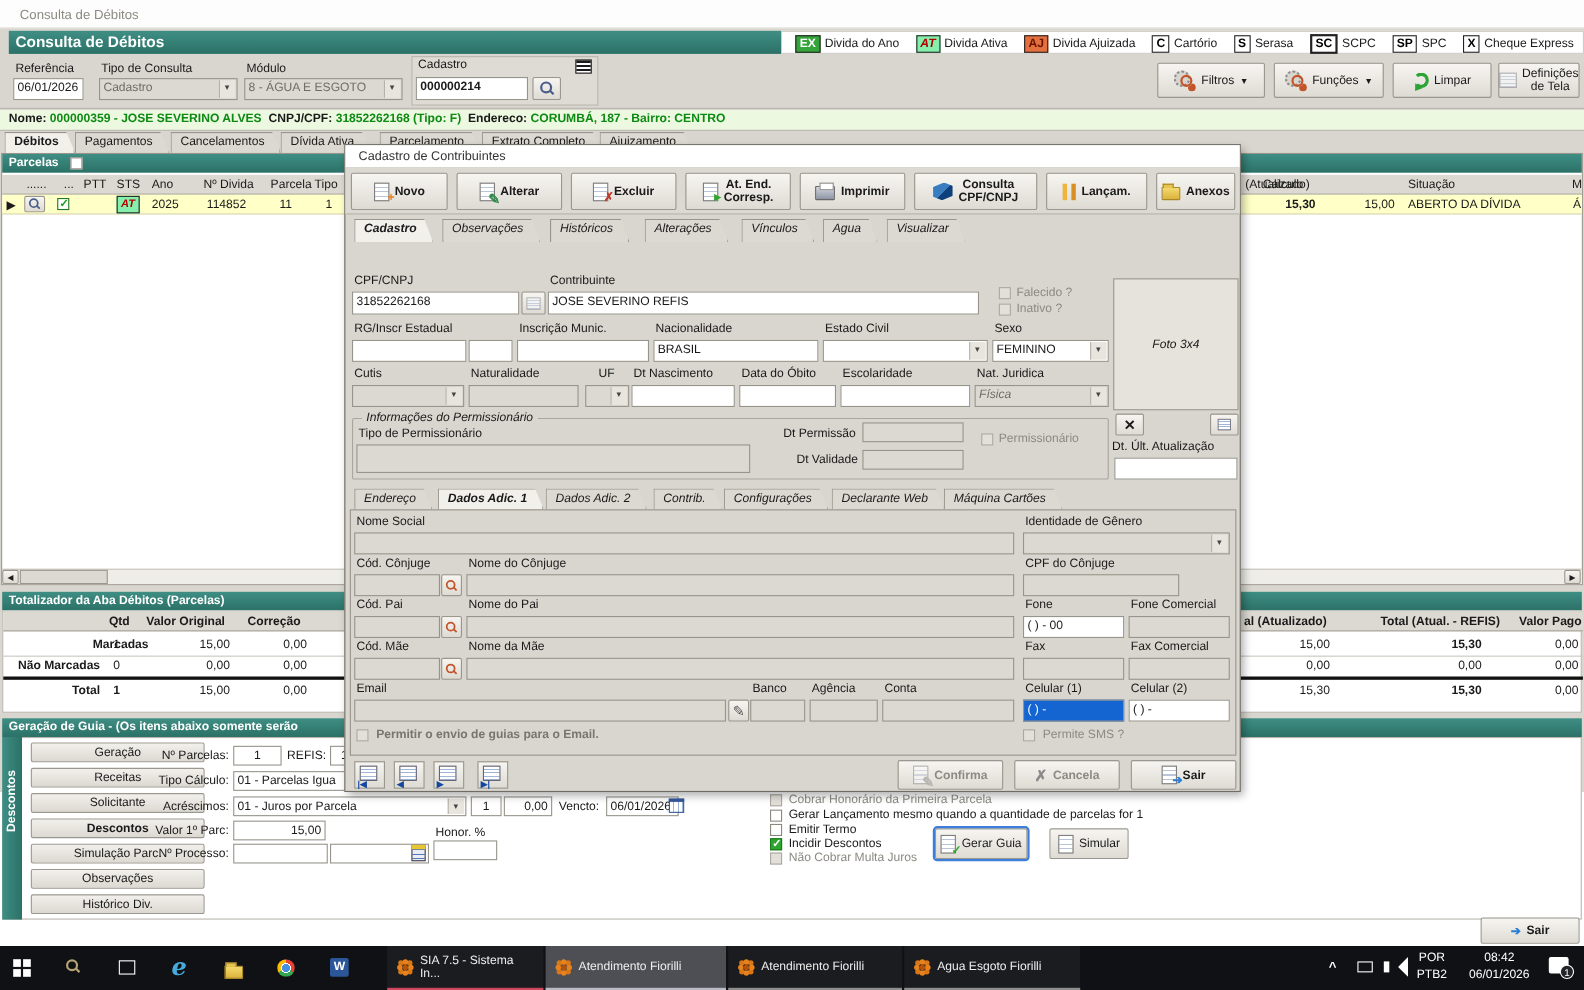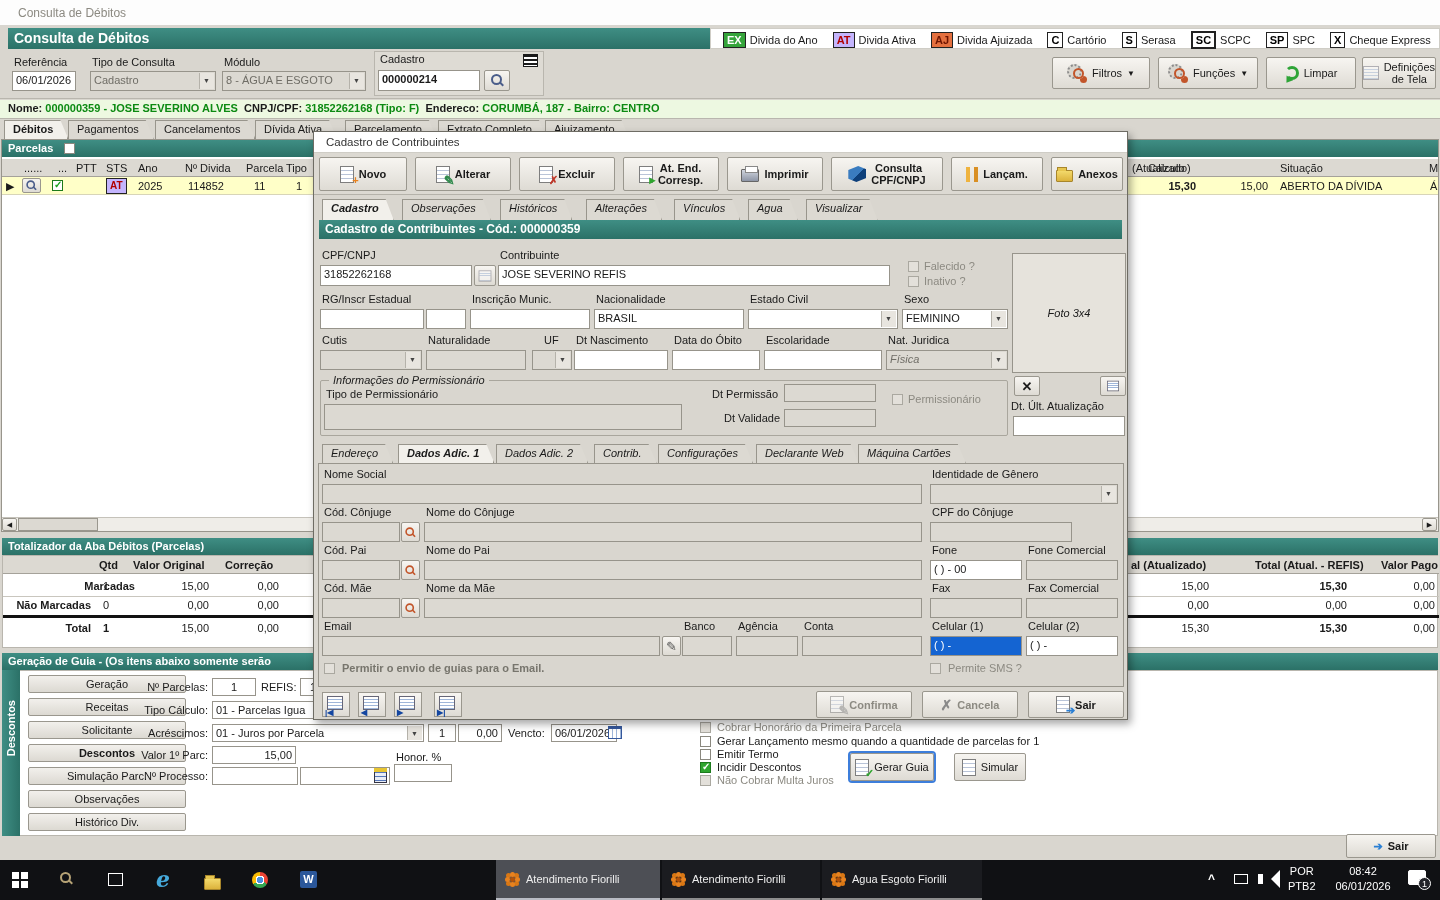--- a/index.html
+++ b/index.html
@@ -1,18 +1,18 @@
 <!DOCTYPE html>
 <html><head>
 <meta charset="utf-8">
 <style>
   * { margin:0; padding:0; box-sizing:border-box; }
   html,body { width:1440px; height:900px; overflow:hidden; }
   body { font-family:"Liberation Sans", sans-serif; background:#fff; }
-  #screen { position:relative; width:1440px; height:900px; background:#d9d6cf; font-size:11px; color:#1a1a1a; }
+  #screen { position:relative; width:1440px; height:720px; background:#d9d6cf; font-size:11px; color:#1a1a1a; }
   .abs { position:absolute; }
   .lbl { position:absolute; white-space:nowrap; }
   .dim { color:#8c8a82; }
   .grn { color:#0c8a12; }
   .inp { position:absolute; background:#fff; border:1px solid #97948b; padding:2px 3px; font-size:11px; white-space:nowrap; overflow:hidden; }
   .inp.dis { background:#dcd9d2; color:#6f6d66; }
   .inp.sel-blue { background:#1464d2; color:#fff; }
   .combo .arr { position:absolute; top:1px; right:1px; bottom:1px; width:15px; background:#e8e5df; border-left:1px solid #b5b2aa; }
   .arr::after { content:"▼"; font-size:7px; color:#444; position:absolute; left:3px; top:4px; }
   .btn { position:absolute; background:linear-gradient(#f7f5f1,#dedbd4); border:1px solid #9a978e; border-radius:2px; display:flex; align-items:center; justify-content:center; gap:5px; font-size:11px; }
@@ -23,21 +23,21 @@
   .tab.active { background:#f2f0eb; font-weight:bold; z-index:2; }
   .it { font-style:italic; }
   .cb { position:absolute; width:11px; height:11px; background:#fff; border:1px solid #8a887f; }
   .cb.dis { background:#e3e0da; border-color:#aaa8a0; }
   .cb.checked { background:#2ea52e; border-color:#1c7a1c; }
   .cb.checked::after { content:"✓"; color:#fff; font-size:10px; font-weight:bold; position:absolute; left:1px; top:-2px; }
   .cb.checked.white { background:#fff; }
   .cb.checked.white::after { color:#17a317; }
   .badge { display:inline-block; border:1px solid #222; font-weight:bold; padding:0 3px; margin-left:12px; margin-right:4px; font-size:11px; line-height:14px; }
   .b-ex { background:#35a43b; color:#fff; }
-  .b-at { background:#c4b5fd; color:#b00000; }
+  .b-at { background:#86efac; color:#b00000;font-style:italic; }
   .b-aj { background:#e4703f; color:#6d1400; }
   .b-plain { background:#fff; color:#000; }
   .b-sc { border-width:2px; }
   .mag { position:relative; display:inline-block; width:13px; height:13px; }
   .mag::before { content:""; position:absolute; width:7px; height:7px; border:2px solid #4a5d8a; border-radius:50%; left:0; top:0; }
   .mag::after { content:""; position:absolute; width:5px; height:2px; background:#4a5d8a; transform:rotate(45deg); left:8px; top:9px; }
   .mag.orange::before { border-color:#c2552a; }
   .mag.orange::after { background:#c2552a; }
   .gearmag { position:relative; display:inline-block; width:20px; height:18px; }
   .gearmag::before { content:""; position:absolute; width:11px; height:11px; border:2px dotted #8b8b8b; border-radius:50%; left:0; top:0; background:#d9d6cf; }
@@ -337,21 +337,20 @@
 
     <div class="abs" style="left:0;top:67px;width:813px;height:21px;">
       <div class="tab active it" style="left:8px;"><span>Cadastro</span></div>
       <div class="tab it" style="left:88px;"><span>Observações</span></div>
       <div class="tab it" style="left:186px;"><span>Históricos</span></div>
       <div class="tab it" style="left:272px;"><span>Alterações</span></div>
       <div class="tab it" style="left:360px;"><span>Vínculos</span></div>
       <div class="tab it" style="left:434px;"><span>Agua</span></div>
       <div class="tab it" style="left:492px;"><span>Visualizar</span></div>
     </div>
-    <div class="tealbar" style="left:5px;top:88px;width:803px;height:19px;font-size:12px;"><span>Cadastro de Contribuintes - Cód.: 000000359</span></div>
 
     <span class="lbl" style="left:8px;top:117px;">CPF/CNPJ</span>
     <div class="inp" style="left:6px;top:133px;width:152px;height:21px;">31852262168</div>
     <div class="btn" style="left:160px;top:133px;width:22px;height:21px;">
         <span class="sheetgrid" style="position:static;opacity:.5;transform:scale(.8);"></span>
       </div>
     <span class="lbl" style="left:186px;top:117px;">Contribuinte</span>
     <div class="inp" style="left:184px;top:133px;width:392px;height:21px;">JOSE SEVERINO REFIS</div>
     <span class="cb dis" style="left:594px;top:129px;"></span>
     <span class="lbl dim" style="left:610px;top:128px;">Falecido ?</span>
@@ -522,20 +521,24 @@
   <div class="abs" style="left:0;top:860px;width:1440px;height:40px;background:#101114;z-index:20;">
     <div class="abs" style="left:12px;top:12px;width:16px;height:16px;background:linear-gradient(#fff,#fff) 0 0/7px 7px no-repeat,linear-gradient(#fff,#fff) 9px 0/7px 7px no-repeat,linear-gradient(#fff,#fff) 0 9px/7px 7px no-repeat,linear-gradient(#fff,#fff) 9px 9px/7px 7px no-repeat;"></div>
     <div class="abs" style="left:60px;top:12px;width:16px;height:16px;"><span class="mag" style="filter:invert(1);"></span></div>
     <div class="abs" style="left:108px;top:13px;width:15px;height:13px;border:1px solid #fff;"></div>
     <span class="abs" style="left:156px;top:866px;position:absolute;top:866px;"></span>
     <span class="abs" style="left:156px;top:6px;color:#46aadc;font-family:'DejaVu Serif',serif;font-size:22px;font-style:italic;font-weight:bold;">e</span>
     <div class="abs folder" style="left:204px;top:14px;"></div>
     <div class="abs" style="left:252px;top:12px;width:16px;height:16px;border-radius:50%;background:radial-gradient(circle at 8px 8px,#4a90e2 0 3.5px,#fff 3.5px 4.5px,transparent 4.5px),conic-gradient(#ea4335 0 33%,#34a853 33% 66%,#fbbc05 66% 100%);"></div>
     <div class="abs" style="left:300px;top:11px;width:17px;height:17px;background:#2b579a;color:#fff;font-weight:bold;font-size:11px;text-align:center;border-radius:2px;padding-top:2px;">W</div>
 
+    <div class="task" style="left:352px;width:142px;background:#1b1c20;border-bottom-color:#d0485f;">
+        <span class="flower"></span>
+        <span>SIA 7.5 - Sistema In...</span>
+      </div>
     <div class="task" style="left:496px;width:164px;background:#4d4f55;border-bottom-color:#b9bcc4;">
         <span class="flower"></span>
         <span>Atendimento Fiorilli</span>
       </div>
     <div class="task" style="left:662px;width:158px;background:#1b1c20;">
         <span class="flower"></span>
         <span>Atendimento Fiorilli</span>
       </div>
     <div class="task" style="left:822px;width:160px;background:#1b1c20;">
         <span class="flower"></span>

